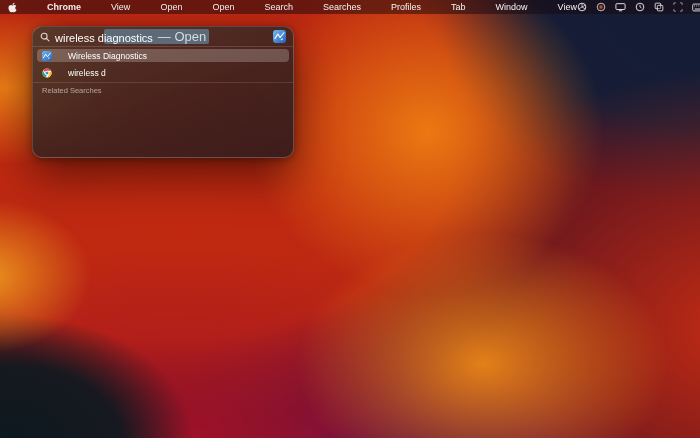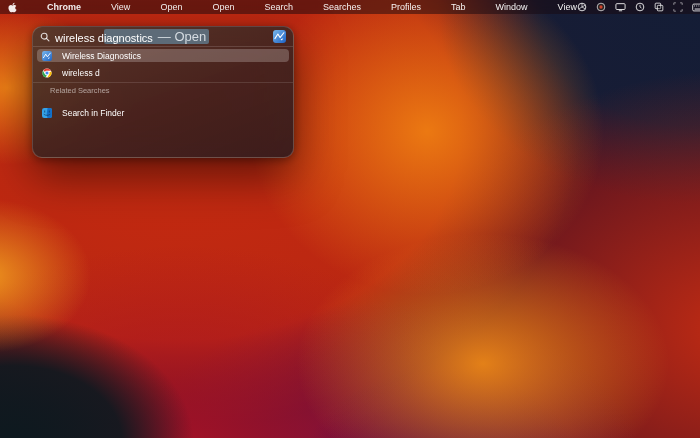--- a/index.html
+++ b/index.html
@@ -44,23 +44,23 @@
     box-sizing:border-box;color:#fff;}
   .search-row{position:absolute;top:0;left:0;right:0;height:19px;display:flex;align-items:center;
     padding:0 7px;border-bottom:1px solid rgba(255,255,255,.14);}
   .search-text{margin-left:5px;font-size:11px;display:flex;align-items:baseline;white-space:pre;}
   .typed{color:#fff;}
   .hl{background:#5d6b78;border-radius:2px;color:#fff;display:inline-flex;align-items:flex-end;padding:0 3px 0 0;}
   .hint{font-size:13px;color:#d5dbe1;margin-left:5px;}
   .search-appicon{margin-left:auto;}
   .divider{position:absolute;left:0;right:0;height:1px;background:rgba(255,255,255,.12);}
   .result-row{position:absolute;left:4px;right:4px;height:13px;display:flex;align-items:center;
-    gap:10px;padding:0 5px;border-radius:4px;font-size:8.5px;color:#fff;}
+    gap:16px;padding:0 5px;border-radius:4px;font-size:8.5px;color:#fff;}
   .result-row.selected{background:rgba(255,255,255,.22);}
-  .section-header{position:absolute;left:17px;font-size:7.5px;color:rgba(255,255,255,.55);}
+  .section-header{position:absolute;left:9px;font-size:7.5px;color:rgba(255,255,255,.55);}
   .ricon{display:flex;align-items:center;}
 </style>
 </head>
 <body>
 
 <div class="screen">
   <div class="wallpaper"></div>
 
   <div class="menubar">
     <div class="left">
@@ -218,26 +218,15 @@
           </svg>
       </span>
       <span>wireless d</span>
     </div>
 
     <div class="divider" style="top:55px"></div>
 
     <div class="section-header" style="top:59px">Related Searches</div>
 
 
-    <div class="result-row" style="top:80px;height:11px">
-      <span class="ricon">
-        <svg width="10" height="10" viewBox="0 0 24 24">
-            <rect width="24" height="24" rx="5.5" fill="#35a2e8"></rect>
-            <path d="M13.5 0H19a5 5 0 0 1 5 5v14a5 5 0 0 1-5 5h-5.5c-1.8-3.6-2.4-8-2-12 .3-4.2 1-8.4 2-12z" fill="#1270c9"></path>
-            <path d="M6.5 7v3M17.5 7v3" stroke="#0d2d4e" stroke-width="1.6" stroke-linecap="round"></path>
-            <path d="M5 15.5c4.5 3 9.5 3 14 0" fill="none" stroke="#0d2d4e" stroke-width="1.4" stroke-linecap="round"></path>
-          </svg>
-      </span>
-      <span>Search in Finder</span>
-    </div>
 
   </div>
 </div>
 
 </body></html>

